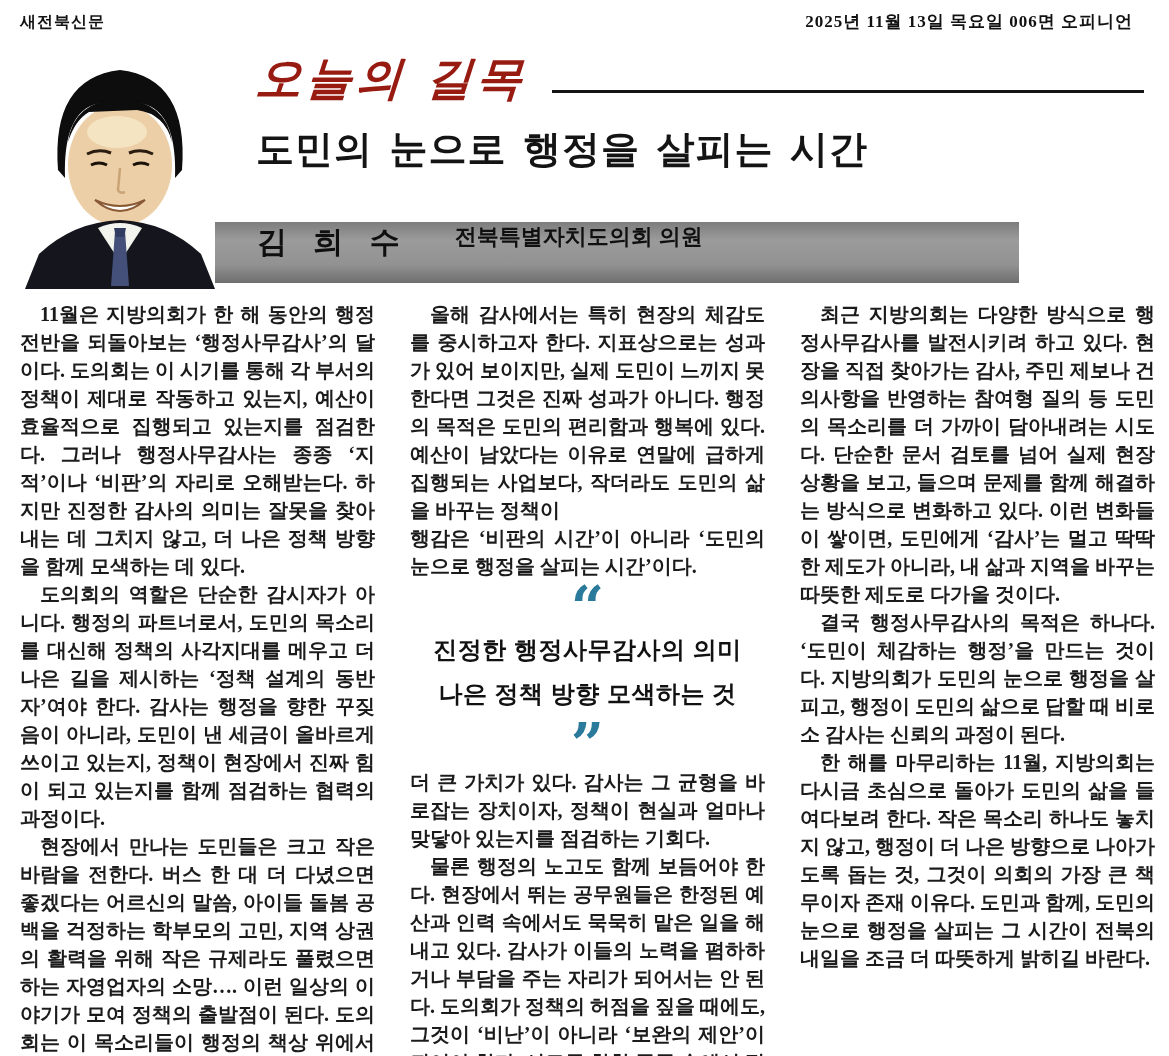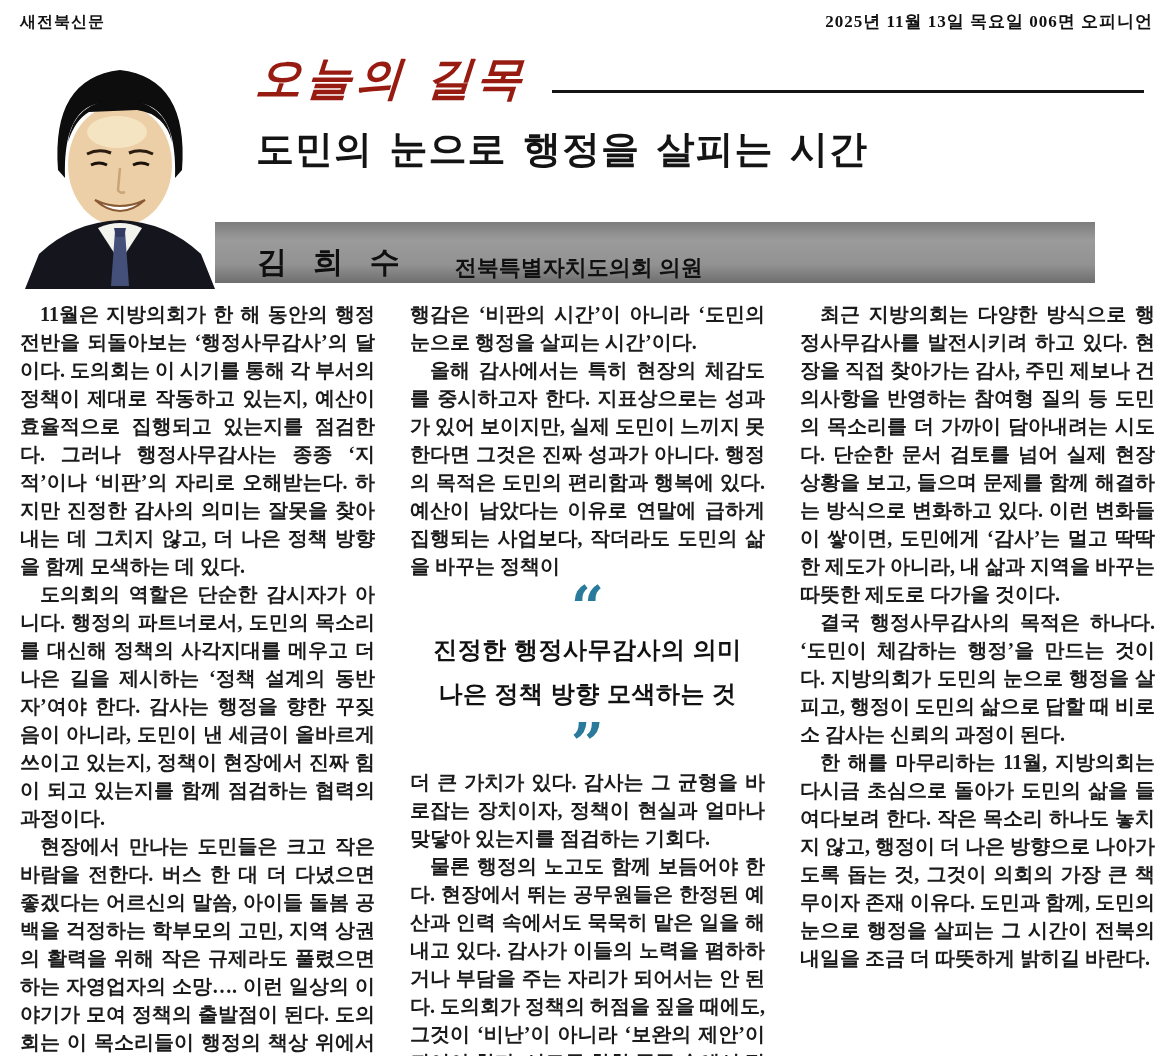--- a/index.html
+++ b/index.html
@@ -12,21 +12,21 @@
     --quote-teal:#2a7a9b;
     --ink:#1b1b1b;
   }
   
   .logo{
     position:absolute;left:20px;top:12px;
     font-size:16px;font-weight:bold;letter-spacing:1px;color:#121212;
     font-family:"Liberation Sans",sans-serif;
   }
   .dateline{
-    position:absolute;right:16px;top:10px;
+    position:absolute;right:36px;top:10px;
     font-size:17px;font-weight:bold;color:#111;
     font-family:"Liberation Serif",serif;letter-spacing:1px;
   }
   
   .photo{
     position:absolute;left:25px;top:50px;width:190px;height:239px;background:#fff;
   }
   .photo svg{display:block;width:100%;height:100%;}
   
   .column-title{
@@ -38,23 +38,23 @@
   }
   .rule{
     position:absolute;left:552px;top:90px;width:592px;height:3px;background:#141414;
   }
   .headline{
     position:absolute;left:256px;top:124px;width:900px;
     font-size:38px;font-weight:bold;color:#141414;letter-spacing:1px;word-spacing:6px;
     font-family:"Liberation Serif",serif;
   }
   .byline-bar{
-    position:absolute;left:215px;top:222px;width:880px;height:61px;
+    position:absolute;left:215px;top:222px;width:804px;height:61px;
     background:linear-gradient(180deg,#7d7d7d 0%,#9b9b9b 30%,#929292 70%,#6e6e6e 100%);
-    display:flex;align-items:flex-end;
+    display:flex;align-items:flex-start;
   }
   .author-name{
     margin-left:42px;font-size:30px;font-weight:bold;letter-spacing:9px;color:#0f0f0f;
     font-family:"Liberation Sans",sans-serif;white-space:nowrap;
   }
   .author-title{
     margin-left:46px;font-size:22px;font-weight:bold;color:#101010;white-space:nowrap;
   }
   
   .body-cols{
@@ -129,22 +129,22 @@
   <span class="author-title">전북특별자치도의회 의원</span>
 </div>
 
 <div class="body-cols">
     <div class="col">
       <p class="para indent">11월은 지방의회가 한 해 동안의 행정 전반을 되돌아보는 ‘행정사무감사’의 달이다. 도의회는 이 시기를 통해 각 부서의 정책이 제대로 작동하고 있는지, 예산이 효율적으로 집행되고 있는지를 점검한다. 그러나 행정사무감사는 종종 ‘지적’이나 ‘비판’의 자리로 오해받는다. 하지만 진정한 감사의 의미는 잘못을 찾아내는 데 그치지 않고, 더 나은 정책 방향을 함께 모색하는 데 있다.</p>
       <p class="para indent">도의회의 역할은 단순한 감시자가 아니다. 행정의 파트너로서, 도민의 목소리를 대신해 정책의 사각지대를 메우고 더 나은 길을 제시하는 ‘정책 설계의 동반자’여야 한다. 감사는 행정을 향한 꾸짖음이 아니라, 도민이 낸 세금이 올바르게 쓰이고 있는지, 정책이 현장에서 진짜 힘이 되고 있는지를 함께 점검하는 협력의 과정이다.</p>
       <p class="para indent">현장에서 만나는 도민들은 크고 작은 바람을 전한다. 버스 한 대 더 다녔으면 좋겠다는 어르신의 말씀, 아이들 돌봄 공백을 걱정하는 학부모의 고민, 지역 상권의 활력을 위해 작은 규제라도 풀렸으면 하는 자영업자의 소망…. 이런 일상의 이야기가 모여 정책의 출발점이 된다. 도의회는 이 목소리들이 행정의 책상 위에서 잊히지 않도록 끊임없이 확인하고 되짚는 일을 한다. 결국</p>
     </div>
     <div class="col">
+      <p class="para indent">올해 감사에서는 특히 현장의 체감도를 중시하고자 한다. 지표상으로는 성과가 있어 보이지만, 실제 도민이 느끼지 못한다면 그것은 진짜 성과가 아니다. 행정의 목적은 도민의 편리함과 행복에 있다. 예산이 남았다는 이유로 연말에 급하게 집행되는 사업보다, 작더라도 도민의 삶을 바꾸는 정책이</p>
       <p class="para">행감은 ‘비판의 시간’이 아니라 ‘도민의 눈으로 행정을 살피는 시간’이다.</p>
-      <p class="para indent">올해 감사에서는 특히 현장의 체감도를 중시하고자 한다. 지표상으로는 성과가 있어 보이지만, 실제 도민이 느끼지 못한다면 그것은 진짜 성과가 아니다. 행정의 목적은 도민의 편리함과 행복에 있다. 예산이 남았다는 이유로 연말에 급하게 집행되는 사업보다, 작더라도 도민의 삶을 바꾸는 정책이</p>
       <div class="pullquote">
         <div class="qmark">“</div>
         <div class="qline">진정한 행정사무감사의 의미</div>
         <div class="qline">나은 정책 방향 모색하는 것</div>
         <div class="qmark close">”</div>
       </div>
       <p class="para">더 큰 가치가 있다. 감사는 그 균형을 바로잡는 장치이자, 정책이 현실과 얼마나 맞닿아 있는지를 점검하는 기회다.</p>
       <p class="para indent">물론 행정의 노고도 함께 보듬어야 한다. 현장에서 뛰는 공무원들은 한정된 예산과 인력 속에서도 묵묵히 맡은 일을 해내고 있다. 감사가 이들의 노력을 폄하하거나 부담을 주는 자리가 되어서는 안 된다. 도의회가 정책의 허점을 짚을 때에도, 그것이 ‘비난’이 아니라 ‘보완의 제안’이 되어야 한다. 서로를 향한 존중 속에서 정책의 완성도가</p>
     </div>
     <div class="col">

